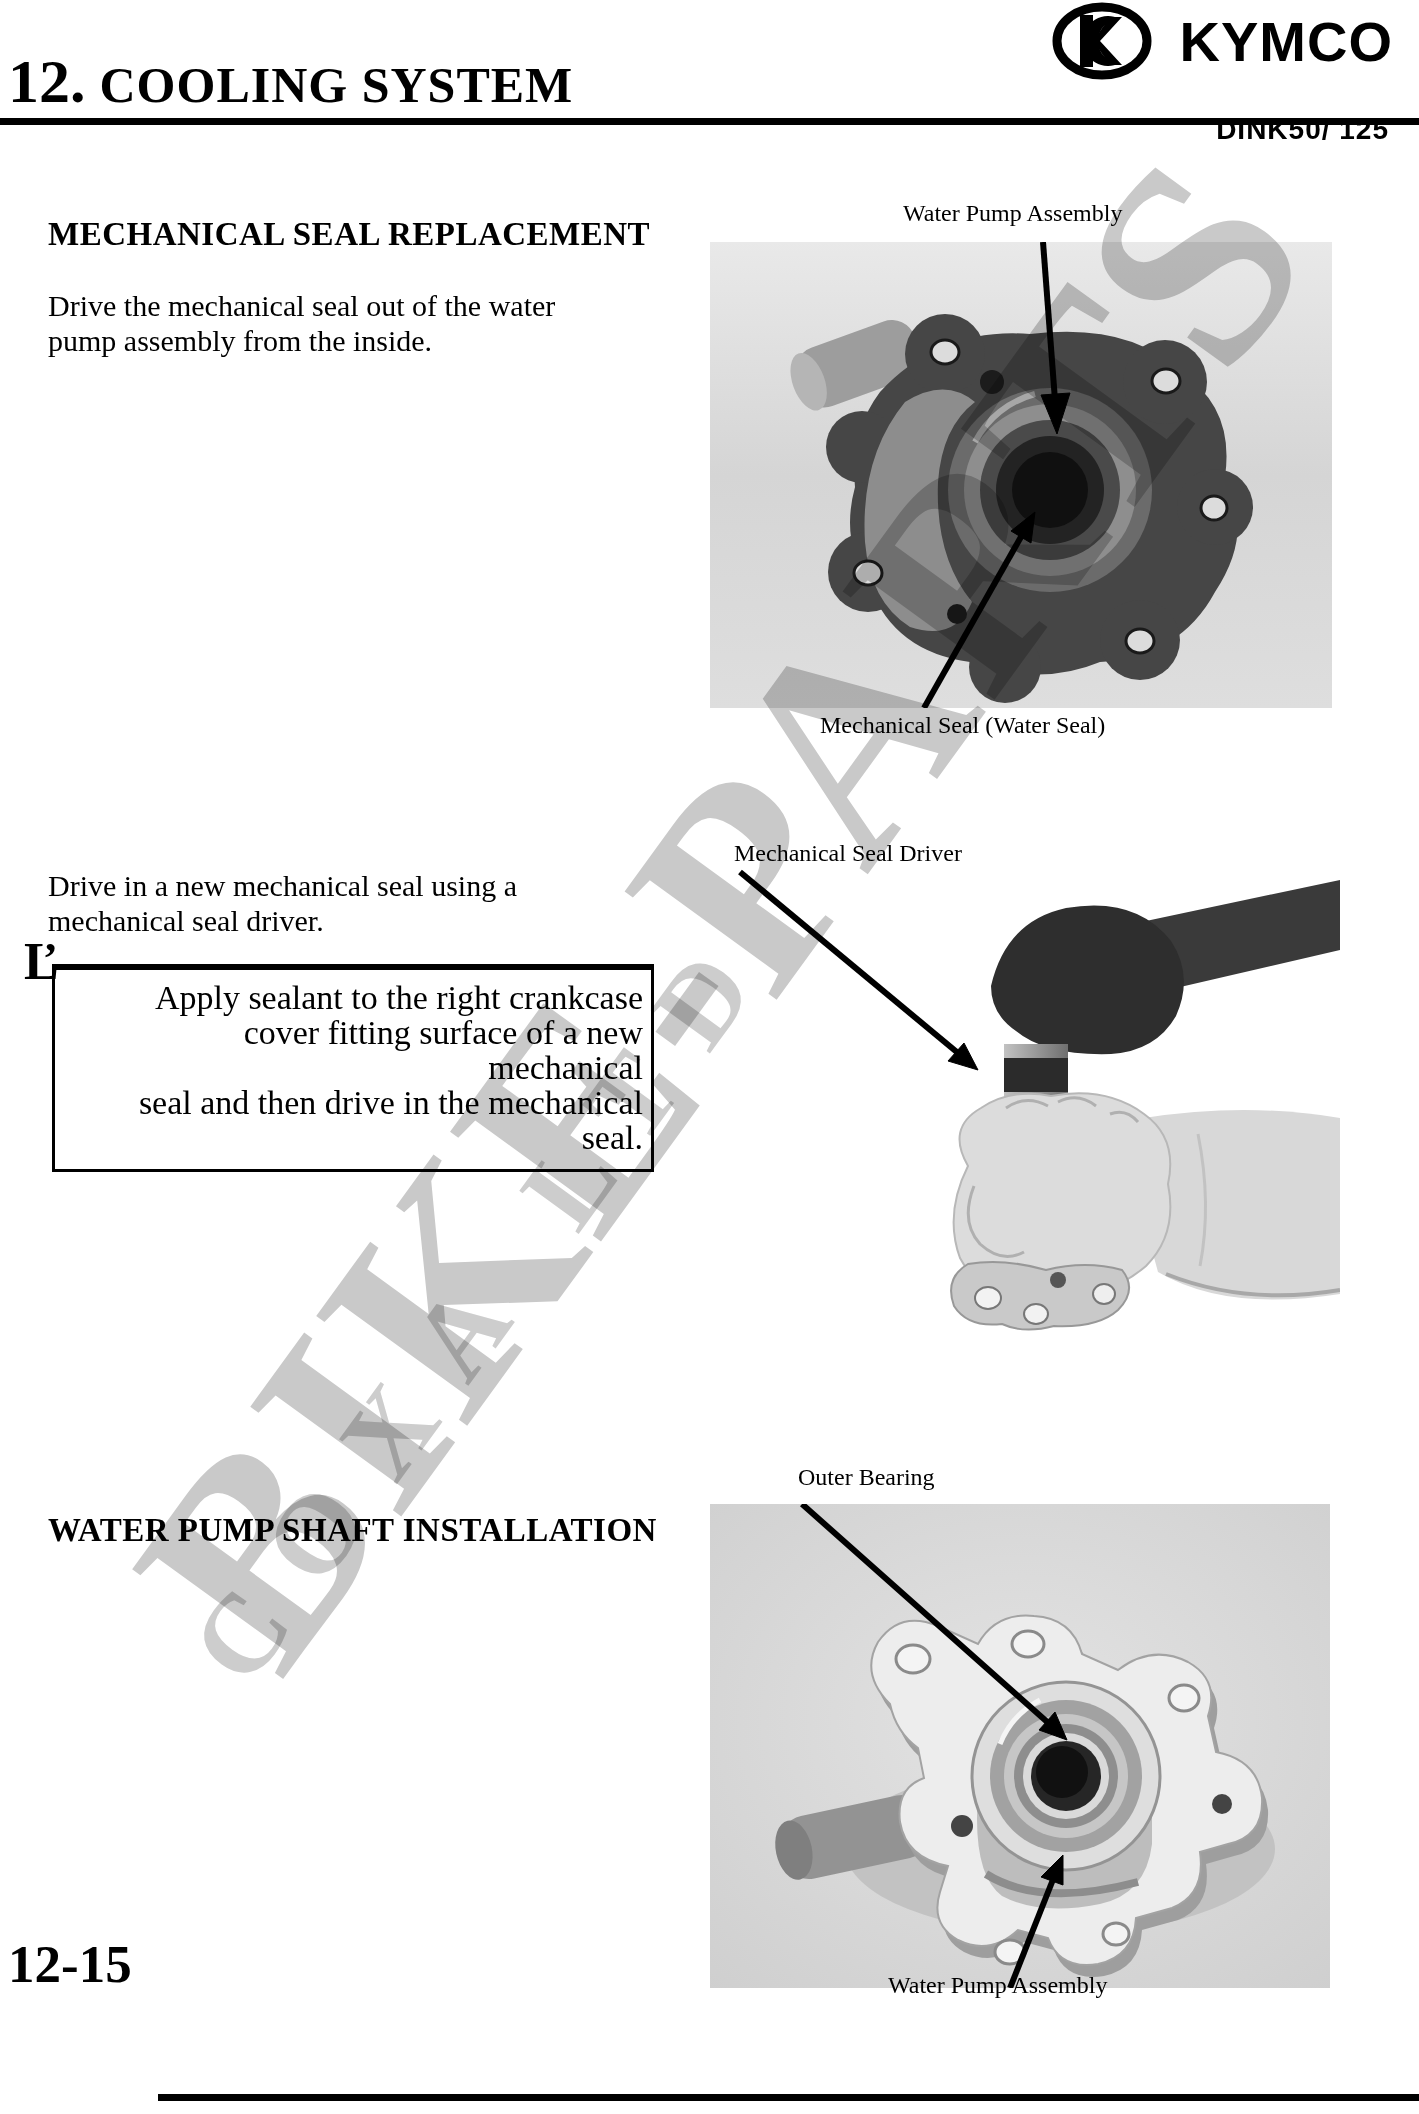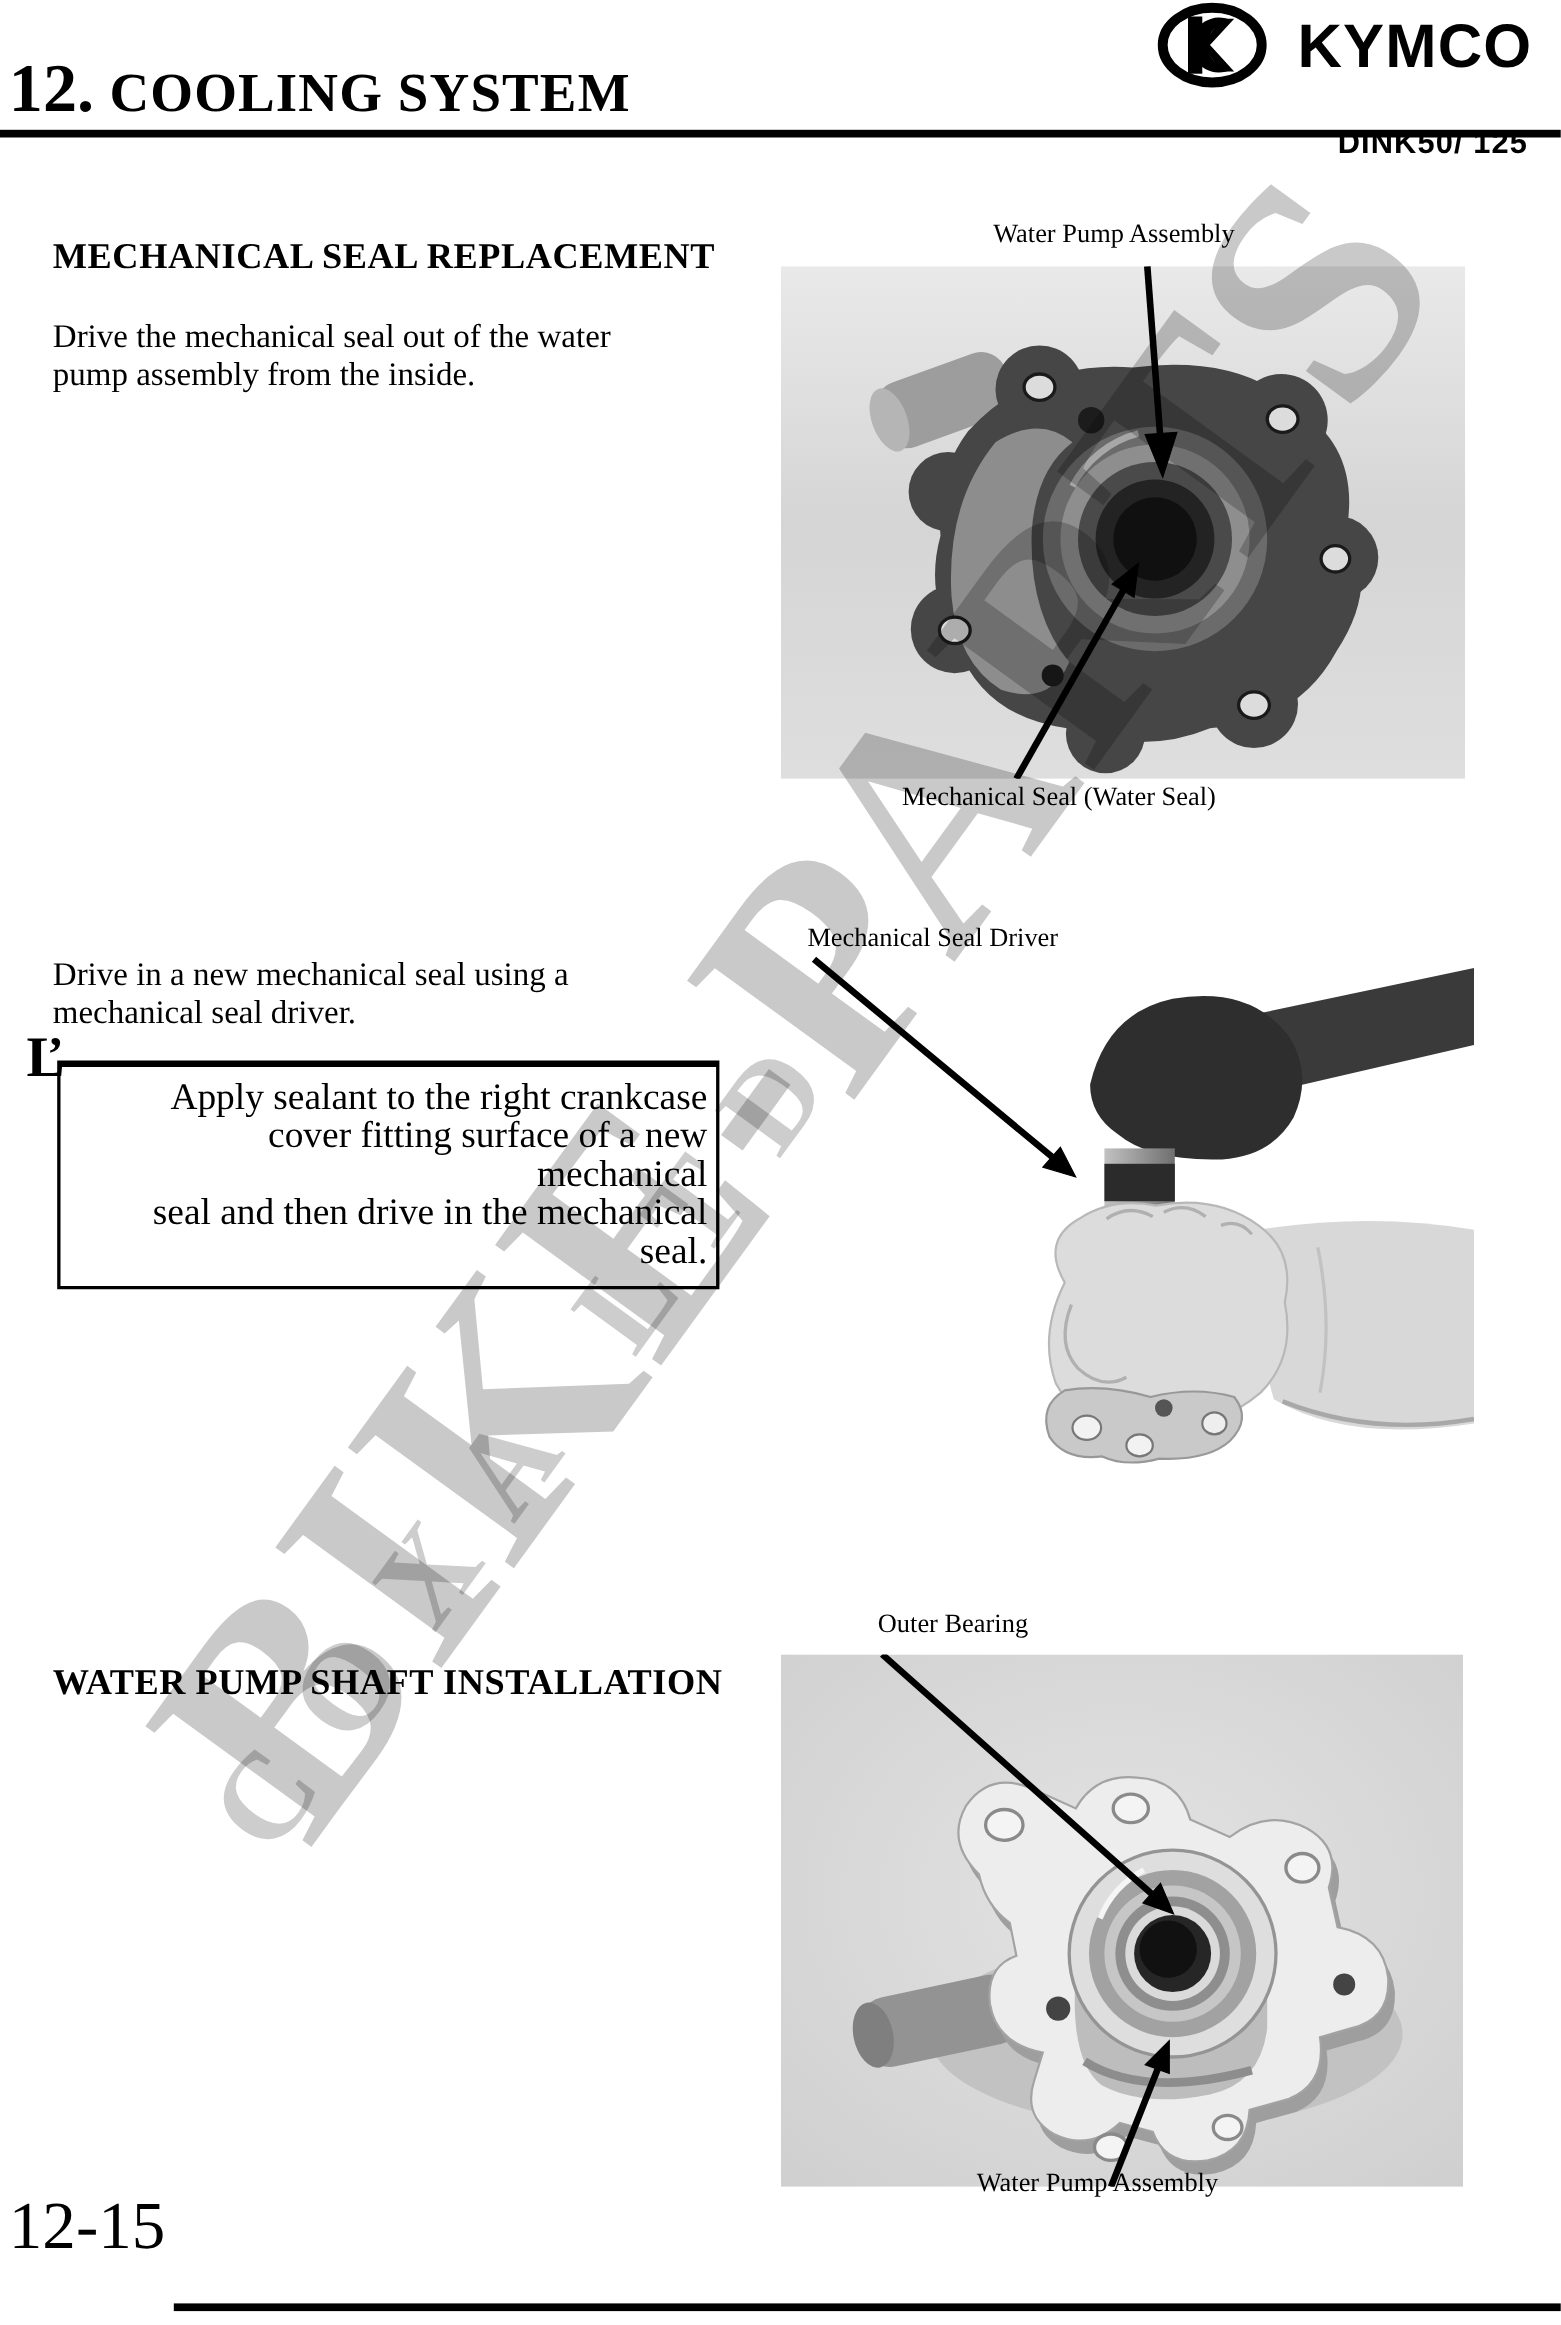--- a/index.html
+++ b/index.html
@@ -28,21 +28,21 @@
   
   .photo{display:block;}
 
   
   .wm{pointer-events:none;z-index:50;white-space:nowrap;font-weight:bold;
       mix-blend-mode:multiply;transform-origin:0 0;}
   .wm1{left:70px;top:1530px;font-size:285px;letter-spacing:6px;color:#c9c9c9;transform:rotate(-54deg);}
   .wm2{left:165px;top:1630px;font-size:112px;letter-spacing:42px;color:#cdcdcd;transform:rotate(-54deg);}
 
   
-  .footer-num{left:8px;top:1990px;font-size:61px;font-weight:normal;}
+  .footer-num{left:8px;top:1934px;font-size:53px;font-weight:bold;}
   .footer-line{left:158px;top:2094px;width:1261px;height:7px;background:#000;}
 </style>
 </head>
 <body>
 
 <div class="page">
 
   <div class="abs chapter">
     <span class="chapter-no">12.</span>
     <span class="chapter-title">COOLING SYSTEM</span>

